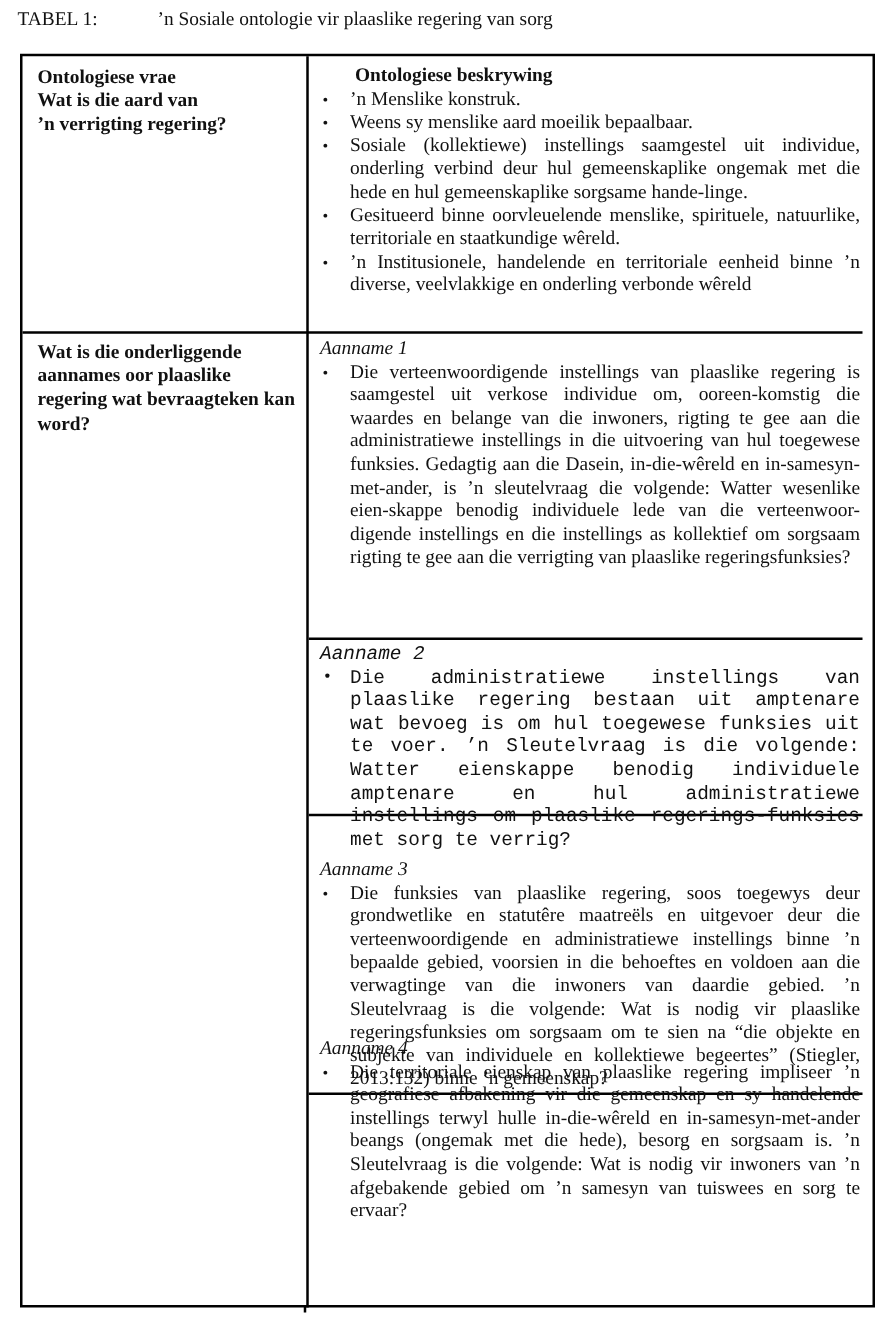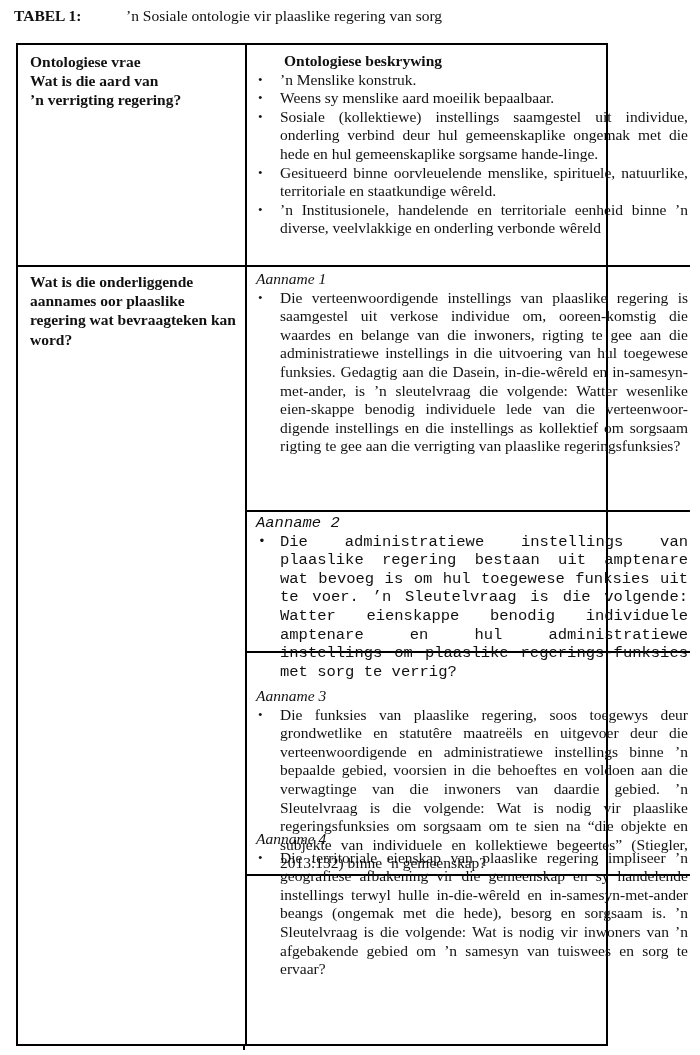--- a/index.html
+++ b/index.html
@@ -17,29 +17,29 @@
     }
     .caption {
       position: absolute;
       left: 14px;
       top: 6px;
       font-size: 15.5px;
       line-height: 20px;
       white-space: nowrap;
     }
     .caption .label {
-      font-weight: bold;
+      font-weight: normal;
       display: inline-block;
       width: 112px;
     }
     .table {
       position: absolute;
       left: 16px;
       top: 43px;
-      width: 592px;
+      width: 684px;
       height: 1003px;
       border: 2px solid #000;
       box-sizing: border-box;
     }
     .vline {
       position: absolute;
       left: 227px;
       top: 0;
       width: 2px;
       height: 1001px;

